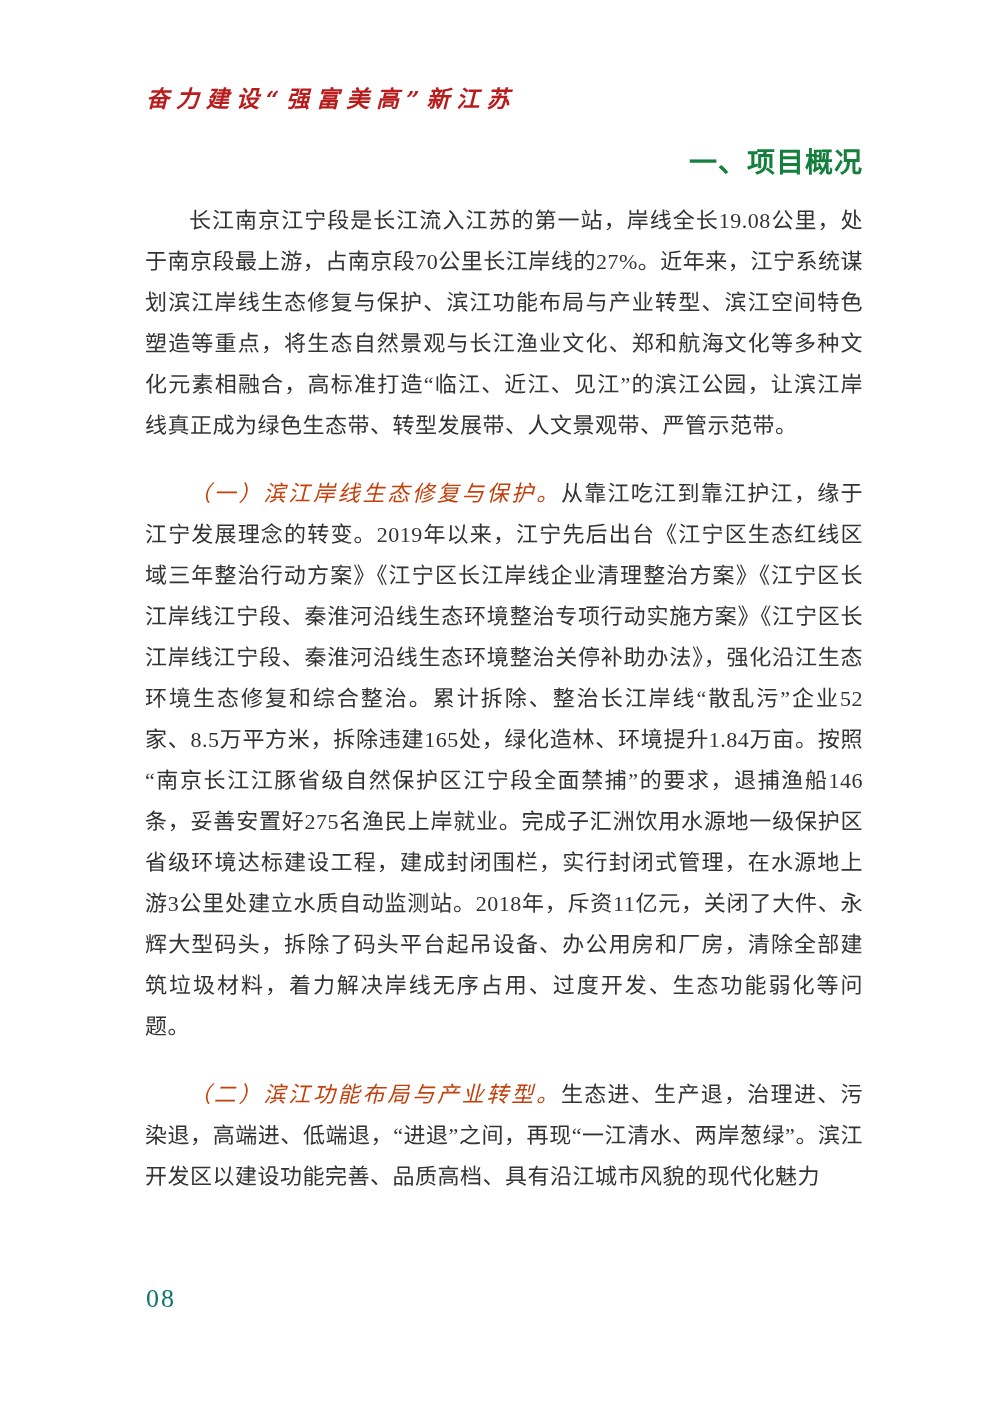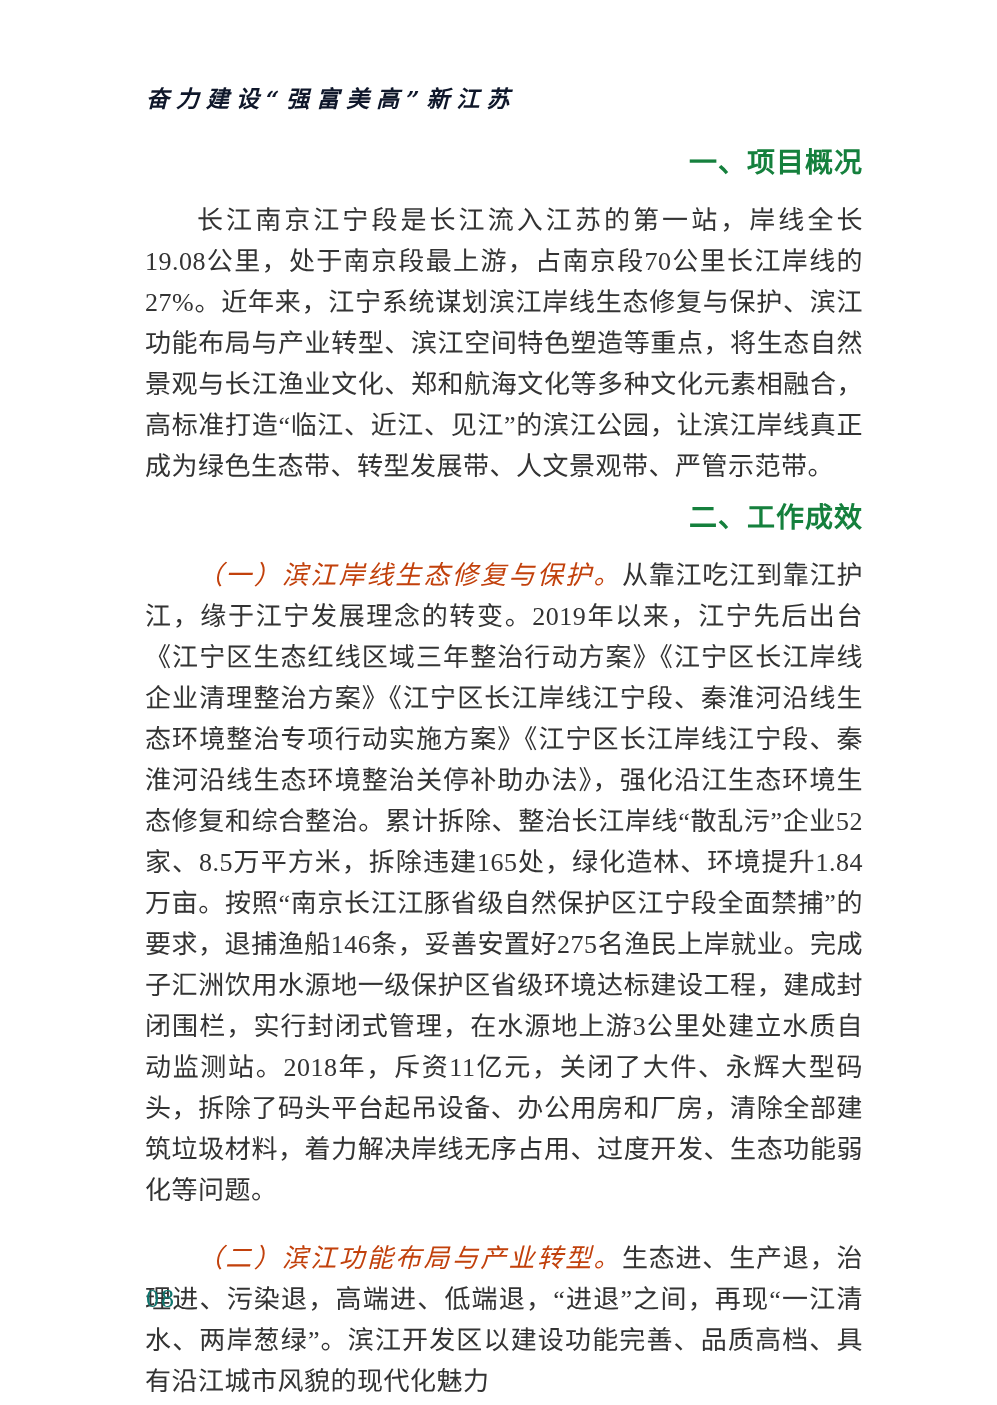--- a/index.html
+++ b/index.html
@@ -17,21 +17,21 @@
   }
   .slogan {
     position: absolute;
     left: 146px;
     top: 80px;
     font-family: "DejaVu Serif", serif;
     font-style: italic;
     font-weight: bold;
     font-size: 23px;
     letter-spacing: 7px;
-    color: #0f172a;
+    color: #b91c1c;
     white-space: nowrap;
   }
   .content {
     position: absolute;
     left: 145px;
     top: 146px;
     width: 718px;
   }
   .section-heading {
     margin: 0;
@@ -45,21 +45,21 @@
     text-align: right;
   }
   .section-heading.later {
     margin-top: 14px;
   }
   .section-heading + .para {
     margin-top: 20px;
   }
   .para {
     margin: 0;
-    font-size: 26px;
+    font-size: 22px;
     line-height: 41px;
     text-align: justify;
     text-indent: 2em;
     color: #333333;
     letter-spacing: 0.5px;
   }
   .para + .para {
     margin-top: 27px;
   }
   .para + .section-heading {
@@ -87,21 +87,20 @@
 <div class="page">
 
   <div class="slogan">奋力建设“强富美高”新江苏</div>
 
   <div class="content">
 
     <h2 class="section-heading">一、项目概况</h2>
 
     <p class="para"><span>长江南京江宁段是长江流入江苏的第一站，岸线全长19.08公里，处于南京段最上游，占南京段70公里长江岸线的27%。近年来，江宁系统谋划滨江岸线生态修复与保护、滨江功能布局与产业转型、滨江空间特色塑造等重点，将生态自然景观与长江渔业文化、郑和航海文化等多种文化元素相融合，高标准打造“临江、近江、见江”的滨江公园，让滨江岸线真正成为绿色生态带、转型发展带、人文景观带、严管示范带。</span></p>
 
-    <h2 class="section-heading later">二、工作成效</h2>
 
     <p class="para"><span class="lead">（一）滨江岸线生态修复与保护。</span><span>从靠江吃江到靠江护江，缘于江宁发展理念的转变。2019年以来，江宁先后出台《江宁区生态红线区域三年整治行动方案》《江宁区长江岸线企业清理整治方案》《江宁区长江岸线江宁段、秦淮河沿线生态环境整治专项行动实施方案》《江宁区长江岸线江宁段、秦淮河沿线生态环境整治关停补助办法》，强化沿江生态环境生态修复和综合整治。累计拆除、整治长江岸线“散乱污”企业52家、8.5万平方米，拆除违建165处，绿化造林、环境提升1.84万亩。按照“南京长江江豚省级自然保护区江宁段全面禁捕”的要求，退捕渔船146条，妥善安置好275名渔民上岸就业。完成子汇洲饮用水源地一级保护区省级环境达标建设工程，建成封闭围栏，实行封闭式管理，在水源地上游3公里处建立水质自动监测站。2018年，斥资11亿元，关闭了大件、永辉大型码头，拆除了码头平台起吊设备、办公用房和厂房，清除全部建筑垃圾材料，着力解决岸线无序占用、过度开发、生态功能弱化等问题。</span></p>
 
     <p class="para"><span class="lead">（二）滨江功能布局与产业转型。</span><span>生态进、生产退，治理进、污染退，高端进、低端退，“进退”之间，再现“一江清水、两岸葱绿”。滨江开发区以建设功能完善、品质高档、具有沿江城市风貌的现代化魅力</span></p>
 
   </div>
 
   <div class="page-number">08</div>
 
 </div>

